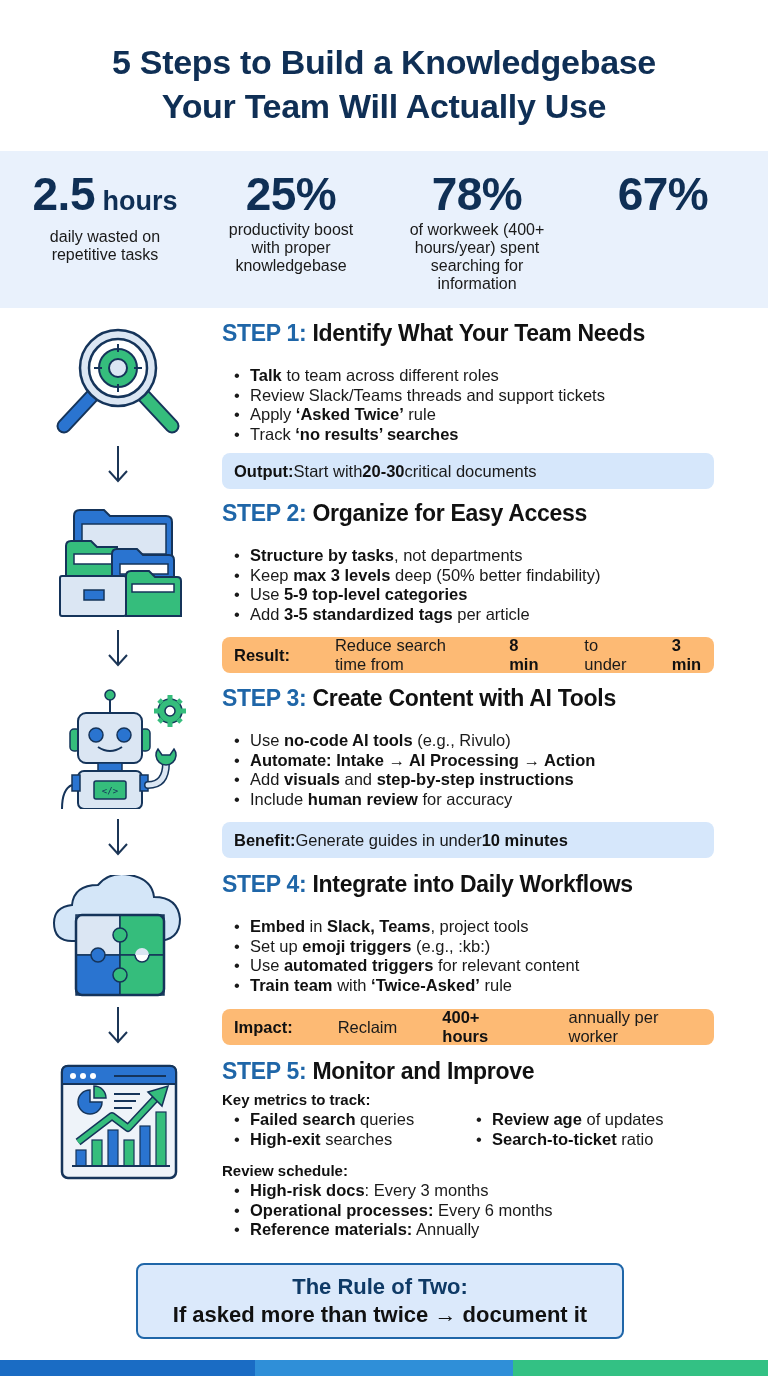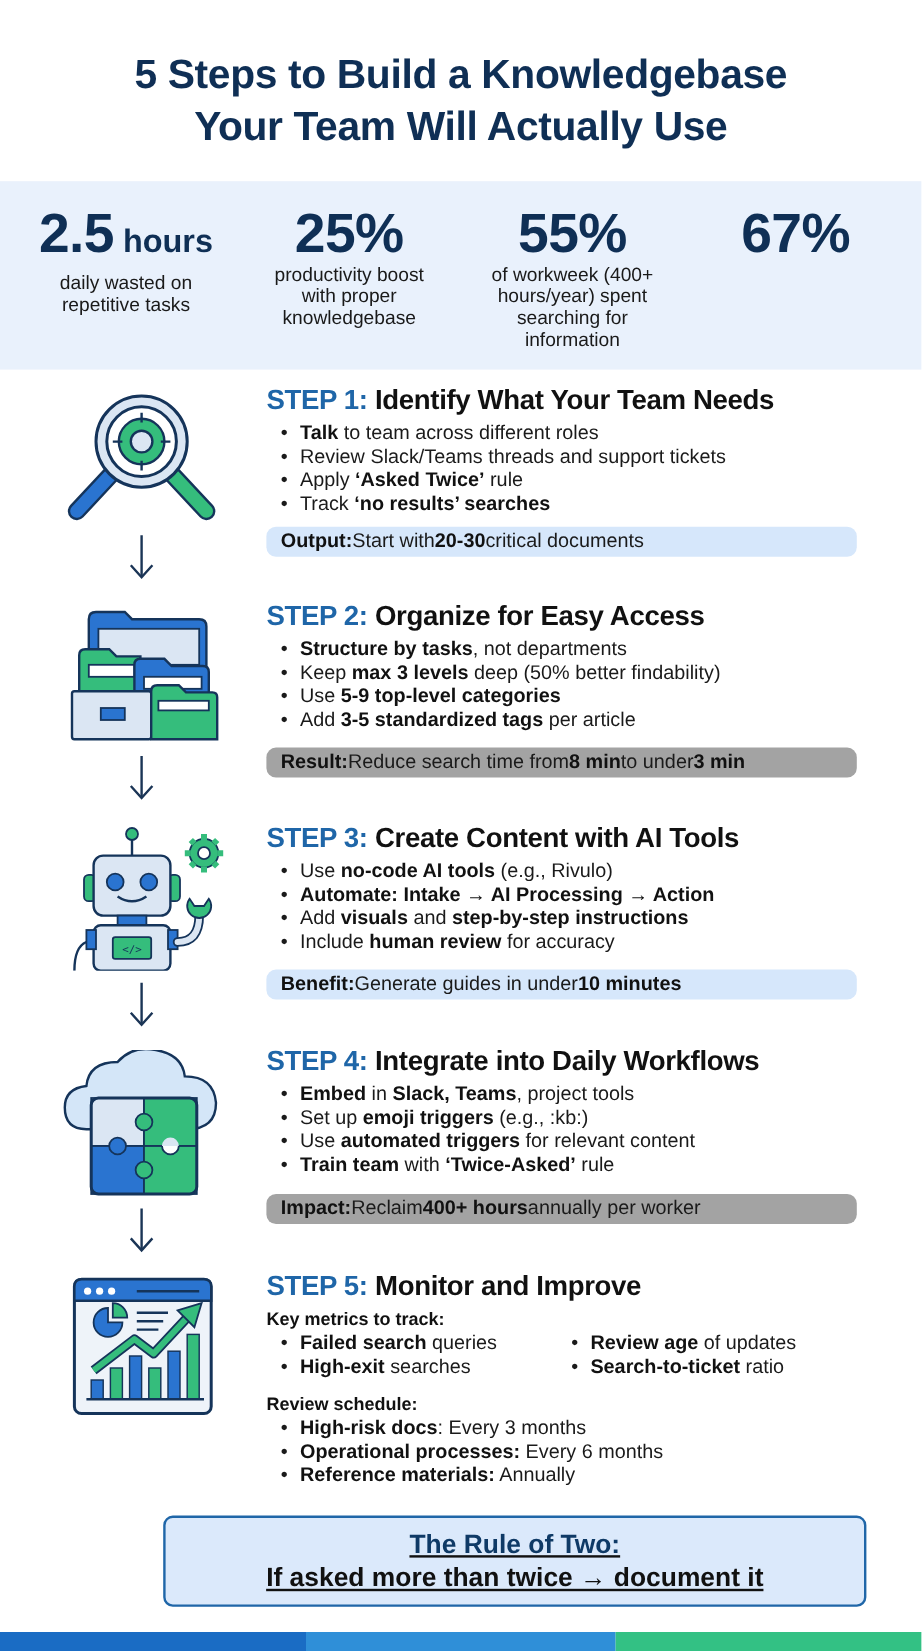--- a/index.html
+++ b/index.html
@@ -15,35 +15,35 @@
   .stat-value { font-weight: 700; font-size: 46px; line-height: 50px; color: #0f2f55; letter-spacing: -0.5px; }
   .stat-unit { font-size: 27px; letter-spacing: 0; }
   .stat-label { font-size: 16px; line-height: 18px; color: #1a1a1a; margin-top: 2px; }
 
   .step { position: absolute; left: 0; width: 768px; }
   .icon { position: absolute; left: 48px; width: 140px; }
   .arrow { position: absolute; left: 106px; width: 24px; height: 40px; }
   .content { position: absolute; left: 222px; width: 492px; }
   .step-title { font-size: 23px; font-weight: 700; line-height: 30px; color: #111; letter-spacing: -0.3px; }
   .step-num { color: #1f66a8; }
-  ul.bullets { list-style: none; margin-top: 4px; padding-left: 12px; }
+  ul.bullets { list-style: none; margin-top: 18px; padding-left: 12px; }
   ul.bullets li { font-size: 16.5px; line-height: 19.5px; position: relative; padding-left: 16px; color: #1a1a1a; }
   ul.bullets li::before { content: "•"; position: absolute; left: 0; top: 0; }
   b { font-weight: 700; color: #111; }
-  .callout { margin-top: 9px; height: 25px; border-radius: 8px; padding: 0 12px;
+  .callout { margin-top: 9px; height: 36px; border-radius: 8px; padding: 0 12px;
     display: flex; align-items: center; font-size: 16.5px; color: #1a1a1a; }
   .callout.blue { background: #d6e7fb; }
-  .callout.green { background: #a3a3a3; }
+  .callout.green { background: #fdba74; gap: 45px; }
 
   .sub-h { font-size: 15px; font-weight: 700; line-height: 20px; margin-top: 4px; color: #111; }
   .two-col { display: flex; }
   .two-col ul { width: 242px; }
 
-  .rule { position: absolute; left: 136px; top: 1263px; width: 586px; height: 76px;
-    border: 2px solid #1f66a8; border-radius: 8px; background: #dbe9fb; text-align: center; padding-top: 8px; text-decoration: underline; }
+  .rule { position: absolute; left: 136px; top: 1263px; width: 488px; height: 76px;
+    border: 2px solid #1f66a8; border-radius: 8px; background: #dbe9fb; text-align: center; padding-top: 8px; }
   .rule-title { font-size: 22px; font-weight: 700; color: #0f3a66; line-height: 28px; }
   .rule-text { font-size: 22px; font-weight: 700; color: #111; line-height: 28px; }
 
   .bottom-bar { position: absolute; left: 0; top: 1360px; width: 768px; height: 16px; display: flex; }
   .bottom-bar div { height: 100%; }
 </style>
 </head>
 <body>
 
 <h1 class="title">
@@ -54,21 +54,21 @@
 <section class="stats">
   <div class="stat">
     <div class="stat-value"><span>2.5</span><span class="stat-unit"> hours</span></div>
     <div class="stat-label" style="padding:0 18px">daily wasted on repetitive tasks</div>
   </div>
   <div class="stat">
     <div class="stat-value">25%</div>
     <div class="stat-label" style="padding:0 20px">productivity boost with proper knowledgebase</div>
   </div>
   <div class="stat">
-    <div class="stat-value">55%</div>
+    <div class="stat-value">78%</div>
     <div class="stat-label" style="padding:0 10px">of workweek (400+ hours/year) spent searching for information</div>
   </div>
   <div class="stat">
     <div class="stat-value">67%</div>
   </div>
 </section>
 
 <section class="step" style="top:318px">
   <div class="icon" style="top:6px;height:112px">
     <svg width="140" height="112" viewBox="0 0 140 112">

